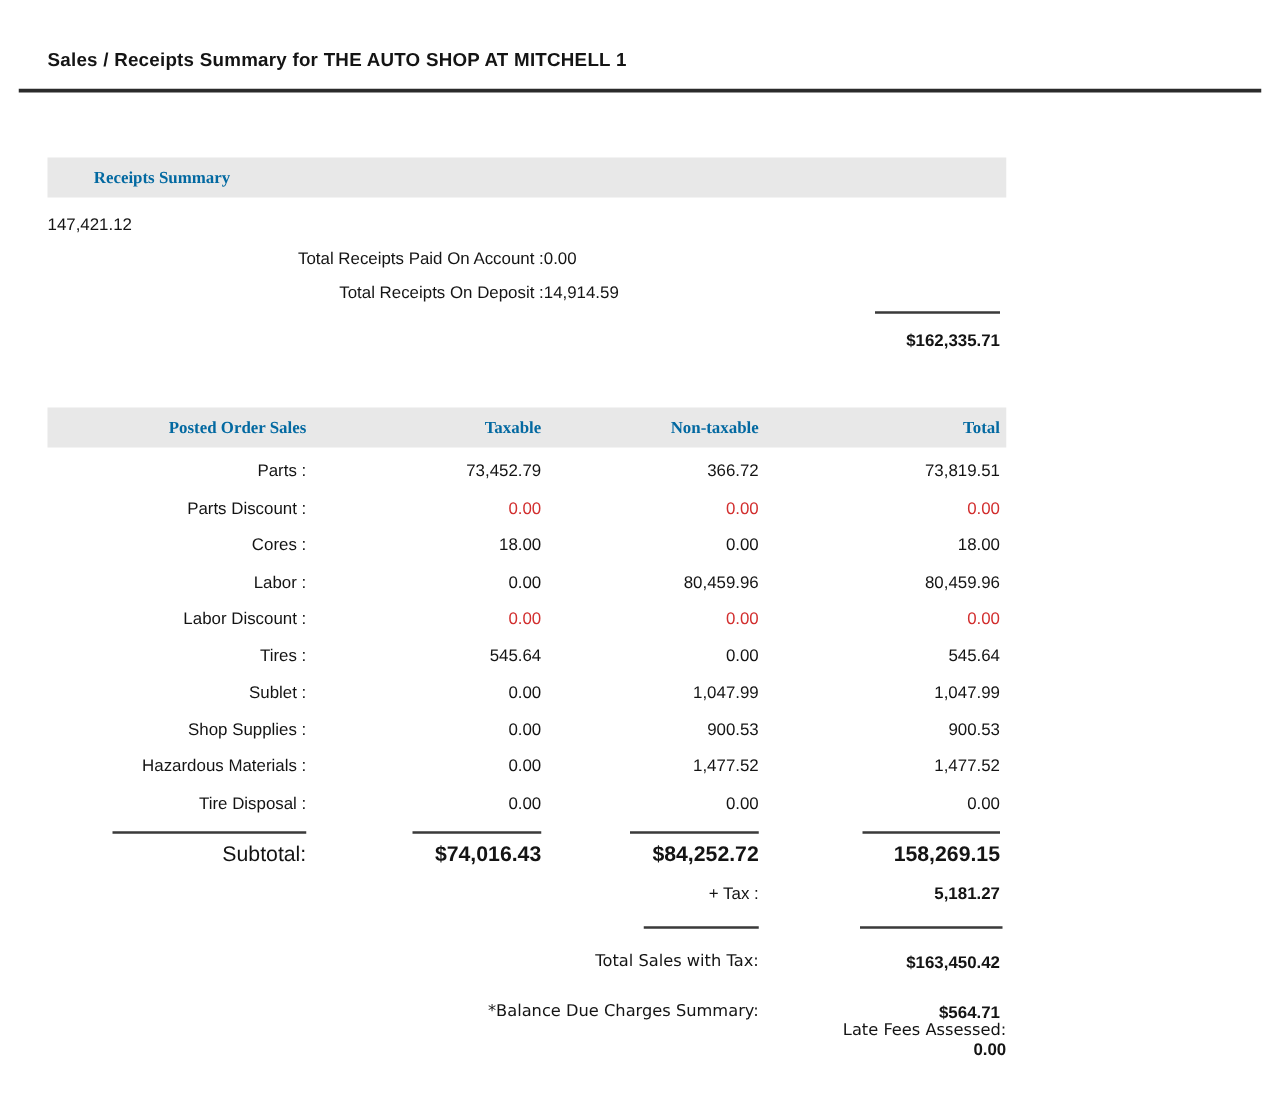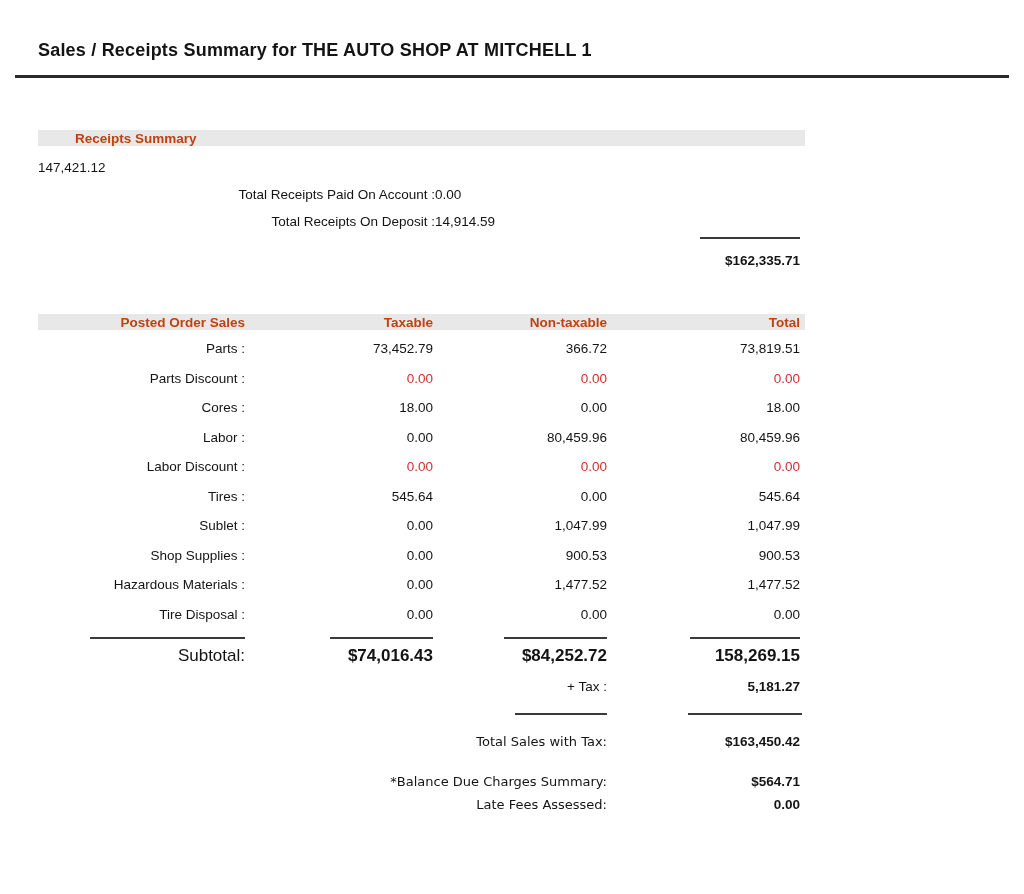--- a/index.html
+++ b/index.html
@@ -2,35 +2,35 @@
 <html><head>
 <meta charset="utf-8">
 <style>
   html,body{margin:0;padding:0;background:#fff;}
   .page{
     width:1024px;height:894px;position:relative;background:#ffffff;
     font-family:"Liberation Sans",sans-serif;color:#141414;overflow:hidden;
   }
   
   .report-header{padding:40px 39px 0 38px;}
-  .title-line{font-size:18px;font-weight:bold;letter-spacing:.2px;}
+  .title-line{font-size:15px;font-weight:bold;letter-spacing:.2px;}
   .meta-line{
     margin-top:13px;font-size:13px;font-weight:bold;
     display:flex;justify-content:space-between;align-items:baseline;
   }
   .date-to{margin-left:18px;}
   .printed-date{margin-left:12px;}
   .header-rule{
     margin:14px 15px 0 15px;height:0;border:none;border-top:3px solid #2b2b2b;
   }
   
   .content{margin-left:38px;width:767px;}
   .section-bar{
-    background:#e8e8e8;height:16px;display:flex;align-items:center;
-    font-family:Liberation Sans, sans-serif;font-weight:bold;font-size:13.5px;color:#c2410c;
+    background:#e8e8e8;height:32px;display:flex;align-items:center;
+    font-family:Liberation Serif, serif;font-weight:bold;font-size:13.5px;color:#0369a1;
   }
   .uline{border-top:2px solid #3a3a3a;height:0;}
   
   .receipts{margin-top:52px;}
   .receipts .section-bar{padding-left:37px;}
   .rs-rows{margin-top:8px;}
   .rs-row{display:flex;height:27px;align-items:center;font-size:13.5px;}
   .rs-label{width:397px;text-align:right;display:inline-block;}
   .rs-value{width:365px;text-align:left;display:inline-block;}
   .rs-uline{width:100px;margin-left:662px;margin-top:2px;}
@@ -62,21 +62,21 @@
   .uline-row2 .uline{position:absolute;top:6px;}
   .ul2-nontax{left:477px;width:92px;}
   .ul2-total{left:650px;width:114px;}
   .bottom-row{display:flex;align-items:flex-end;font-size:13.5px;}
   .bottom-row .b-label{
     width:569px;text-align:right;font-family:"DejaVu Sans",sans-serif;font-size:13px;
   }
   .bottom-row .b-value{width:193px;text-align:right;font-weight:bold;}
   .row-totalsales{height:28px;margin-top:2px;}
   .row-balance{height:24px;margin-top:16px;}
-  .row-latefees{height:23px;}
+  .row-latefees{height:23px;flex-direction:column;}
   .row-credits{height:23px;}
 </style>
 </head>
 <body>
 
 <div class="page">
 
   <div class="report-header">
     <div class="title-line">
       <span>Sales / Receipts Summary for</span>

